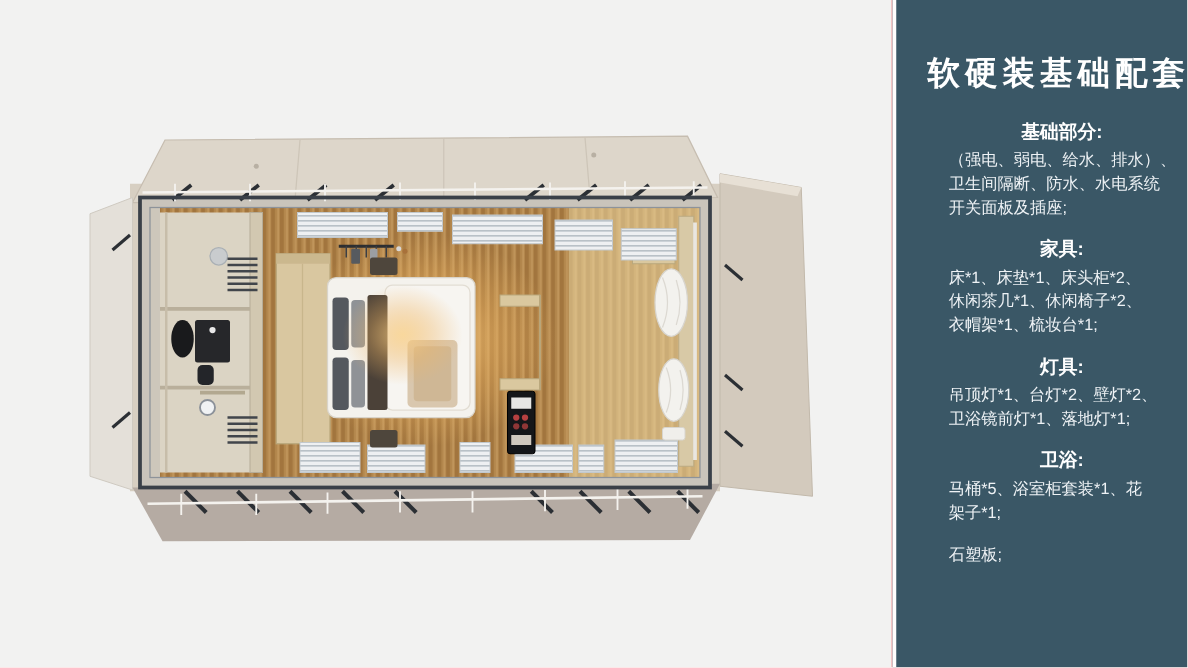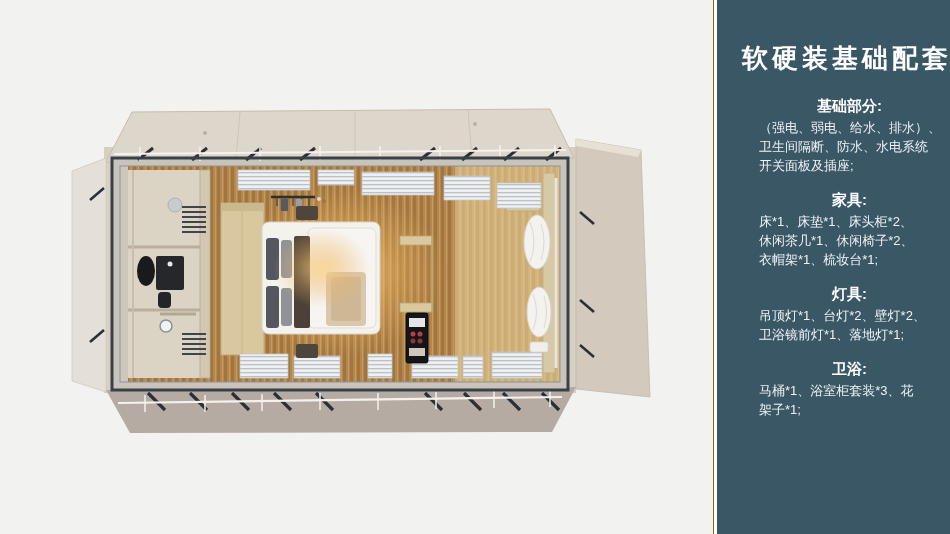--- a/index.html
+++ b/index.html
@@ -1,17 +1,17 @@
 <!DOCTYPE html>
 <html><head>
 <meta charset="utf-8">
 <style>
   html,body{margin:0;padding:0;background:#ffffff;}
   body{font-family:"Liberation Sans","DejaVu Sans",sans-serif;}
-  .stage{position:relative;width:950px;height:534px;overflow:hidden;background:#a16207;}
+  .stage{position:relative;width:950px;height:534px;overflow:hidden;background:#fca5a5;}
   .canvas{position:absolute;left:0;top:0;width:713px;height:534px;background:#f2f2f1;border-right:1px solid #d9d9d7;box-sizing:border-box;}
   .canvas svg{display:block;}
   .sidebar{position:absolute;left:714px;top:0;width:236px;height:534px;box-sizing:border-box;
            background:#3a5766;border-left:3px solid #ffffff;color:#ffffff;
            padding:42px 10px 0 42px;overflow:hidden;}
   .panel-title{font-size:26px;font-weight:bold;letter-spacing:4px;line-height:32px;
                margin:0 0 22px -17px;white-space:nowrap;color:#ffffff;}
   .spec-section{margin:0 0 15px 0;}
   .spec-heading{font-size:15px;font-weight:bold;line-height:20px;margin:0 0 2px 0;color:#ffffff;white-space:nowrap;text-align:center;}
   .spec-line{font-size:13px;line-height:19px;color:#eef2f5;white-space:nowrap;}
@@ -259,21 +259,22 @@
     </div>
 
     <div class="spec-section">
       <div class="spec-heading">灯具:</div>
       <div class="spec-line">吊顶灯*1、台灯*2、壁灯*2、</div>
       <div class="spec-line">卫浴镜前灯*1、落地灯*1;</div>
     </div>
 
     <div class="spec-section">
       <div class="spec-heading">卫浴:</div>
-      <div class="spec-line">马桶*1、浴室柜套装*3、花</div>
+      <div class="spec-line">马桶*5、浴室柜套装*1、花</div>
       <div class="spec-line">架子*1;</div>
     </div>
 
     <div class="spec-section">
+      <div class="spec-line">石塑板;</div>
     </div>
   </div>
 
 </div>
 
 </body></html>

